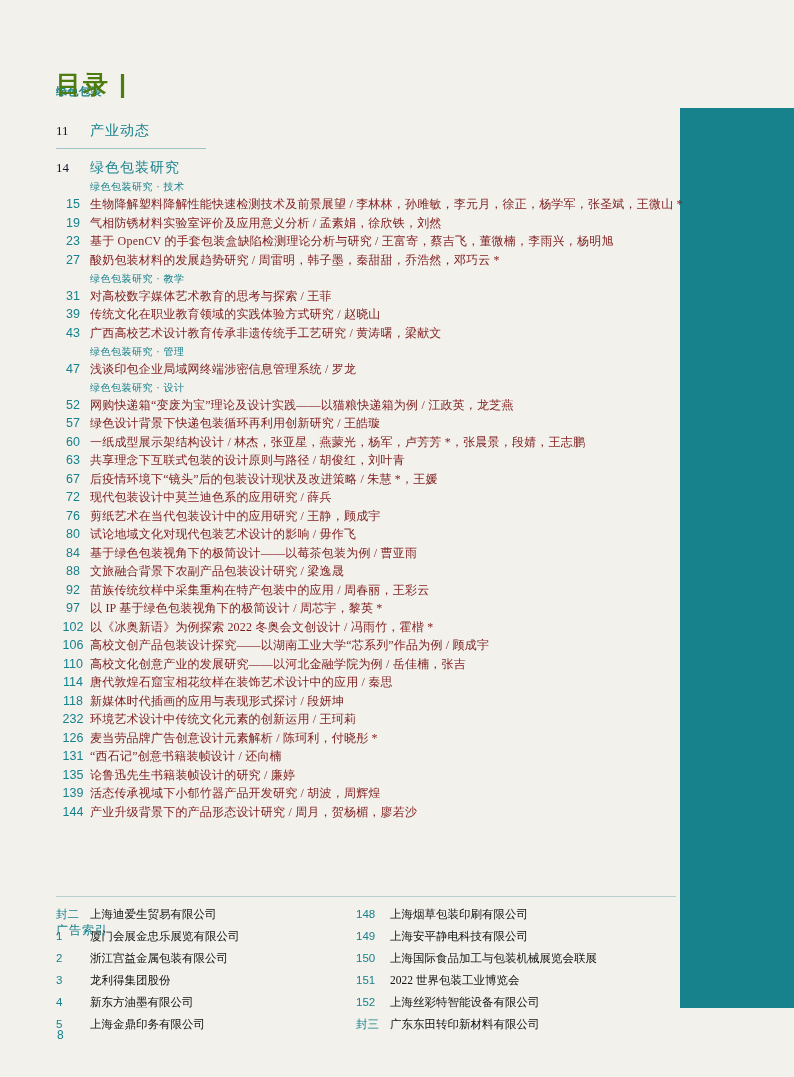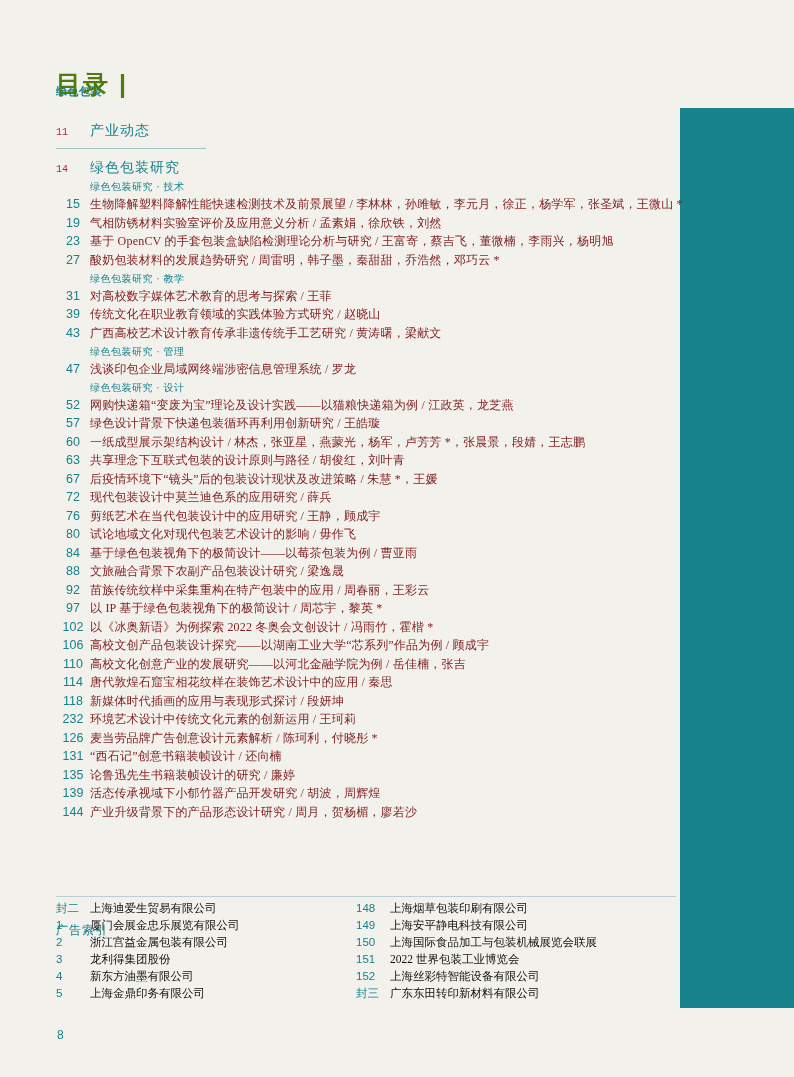--- a/index.html
+++ b/index.html
@@ -62,23 +62,23 @@
     top: 122px;
     width: 700px;
   }
   .section-head {
     display: flex;
     align-items: baseline;
     margin-bottom: 2px;
   }
   .section-head .pg {
     width: 34px;
-    color: #be185d;
-    font-family: Liberation Mono, monospace;
-    font-size: 10px;
+    color: #0f172a;
+    font-family: Liberation Serif, serif;
+    font-size: 13px;
   }
   .section-head .ttl {
     color: #17818c;
     font-family: "Liberation Sans", sans-serif;
     font-size: 14px;
     letter-spacing: 1px;
   }
   .rule {
     width: 150px;
     height: 1px;
@@ -137,20 +137,21 @@
     display: flex;
   }
   .ads-col {
     width: 300px;
   }
   .ad-row {
     display: flex;
     align-items: flex-end;
     line-height: 16px;
     margin-bottom: 1px;
+    margin-top: 6px;
   }
   .ad-row .pg {
     width: 34px;
     flex: 0 0 34px;
     color: #17818c;
     font-family: "Liberation Sans", sans-serif;
     font-size: 11.5px;
   }
   .ad-row .txt {
     font-family: "Liberation Serif", serif;

